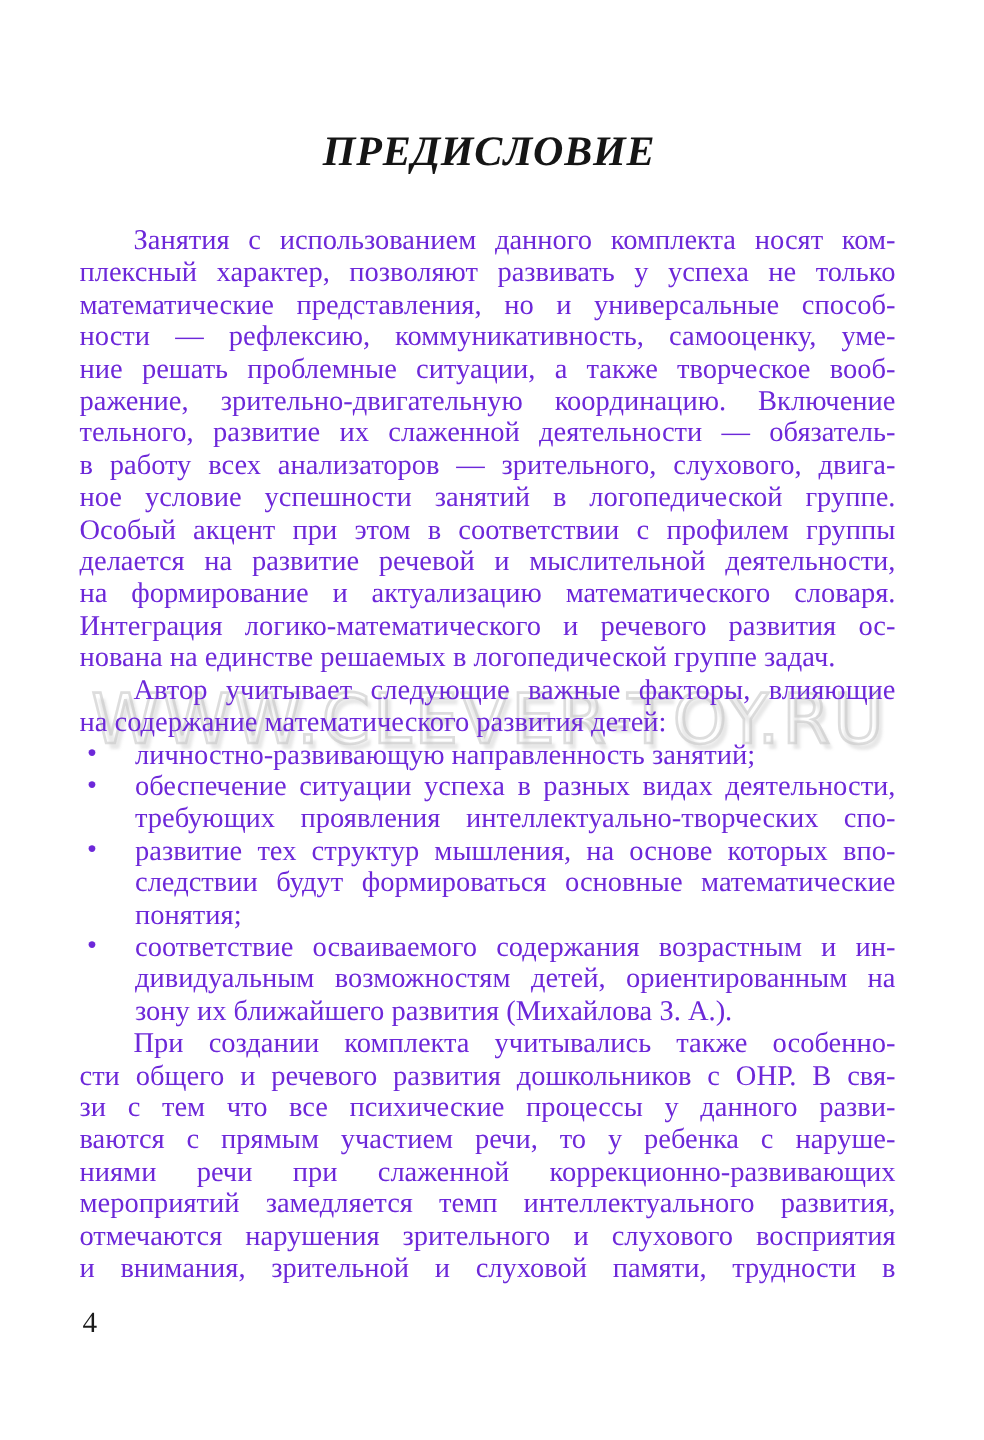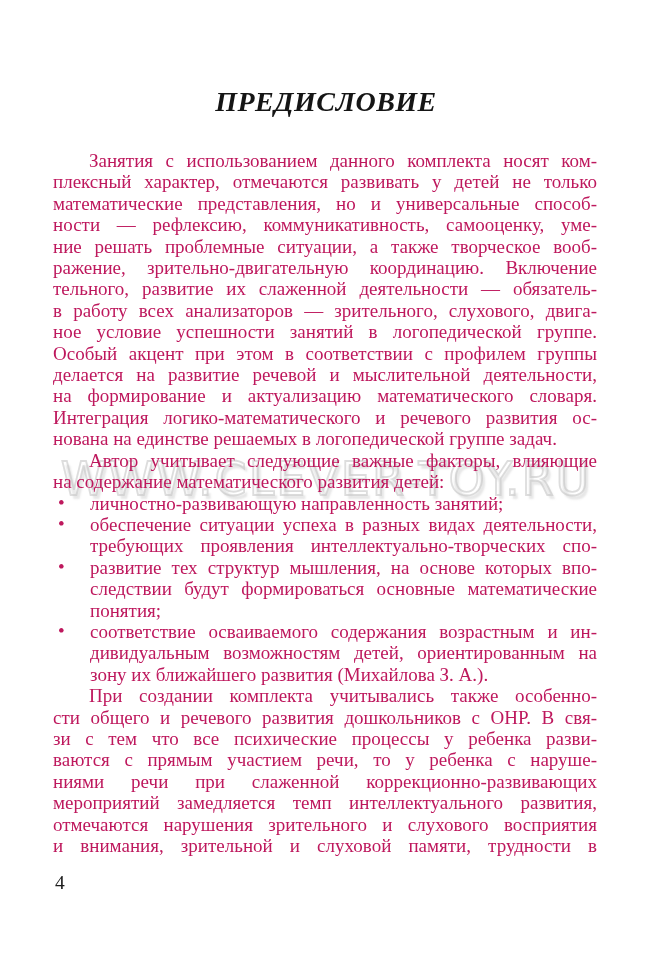--- a/index.html
+++ b/index.html
@@ -40,21 +40,21 @@
     -webkit-text-stroke: 1.8px rgba(199,199,199,0.60);
     text-shadow: 3px 4px 2px rgba(175,175,175,0.30);
     z-index: 1;
     pointer-events: none;
   }
   .body-text {
     position: absolute;
     top: 150px; left: 53px; right: 55px;
     font-size: 19px;
     line-height: 21.4px;
-    color: #be185d;
+    color: #6d28d9;
     z-index: 2;
   }
   .para { margin: 0; }
   .line {
     text-align: justify;
     text-align-last: justify;
   }
   .line.last { text-align-last: left; }
   .line.indent { text-indent: 36px; }
   .bullet {
@@ -79,21 +79,21 @@
 <body>
 
 <div class="page">
   <div class="title">ПРЕДИСЛОВИЕ</div>
 
   <div class="watermark">WWW.CLEVER-TOY.RU</div>
 
   <div class="body-text" id="text-container">
       <div class="para">
         <div class="line indent">Занятия с использованием данного комплекта носят ком-</div>
-        <div class="line">плексный характер, отмечаются развивать у детей не только</div>
+        <div class="line">плексный характер, позволяют развивать у успеха не только</div>
         <div class="line">математические представления, но и универсальные способ-</div>
         <div class="line">ности — рефлексию, коммуникативность, самооценку, уме-</div>
         <div class="line">ние решать проблемные ситуации, а также творческое вооб-</div>
         <div class="line">ражение, зрительно-двигательную координацию. Включение</div>
         <div class="line">тельного, развитие их слаженной деятельности — обязатель-</div>
         <div class="line">в работу всех анализаторов — зрительного, слухового, двига-</div>
         <div class="line">ное условие успешности занятий в логопедической группе.</div>
         <div class="line">Особый акцент при этом в соответствии с профилем группы</div>
         <div class="line">делается на развитие речевой и мыслительной деятельности,</div>
         <div class="line">на формирование и актуализацию математического словаря.</div>
@@ -121,21 +121,21 @@
       </div>
       <div class="para bullet">
         <span class="marker">•</span>
         <div class="line">соответствие осваиваемого содержания возрастным и ин-</div>
         <div class="line">дивидуальным возможностям детей, ориентированным на</div>
         <div class="line last">зону их ближайшего развития (Михайлова З. А.).</div>
       </div>
       <div class="para">
         <div class="line indent">При создании комплекта учитывались также особенно-</div>
         <div class="line">сти общего и речевого развития дошкольников с ОНР. В свя-</div>
-        <div class="line">зи с тем что все психические процессы у ребенка разви-</div>
+        <div class="line">зи с тем что все психические процессы у данного разви-</div>
         <div class="line">ваются с прямым участием речи, то у ребенка с наруше-</div>
         <div class="line">ниями речи при слаженной коррекционно-развивающих</div>
         <div class="line">мероприятий замедляется темп интеллектуального развития,</div>
         <div class="line">отмечаются нарушения зрительного и слухового восприятия</div>
         <div class="line">и внимания, зрительной и слуховой памяти, трудности в</div>
       </div>
     </div>
 
   <div class="page-number">4</div>
 </div>

